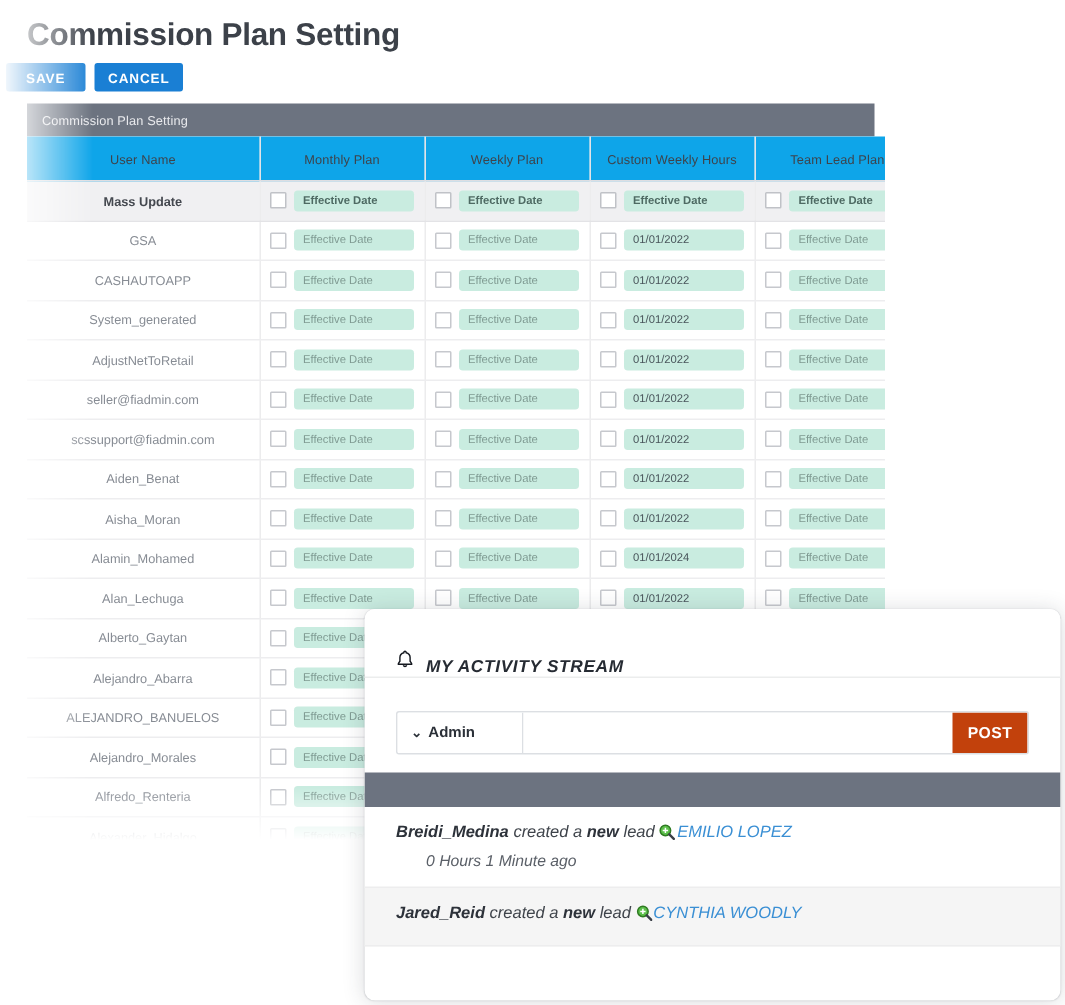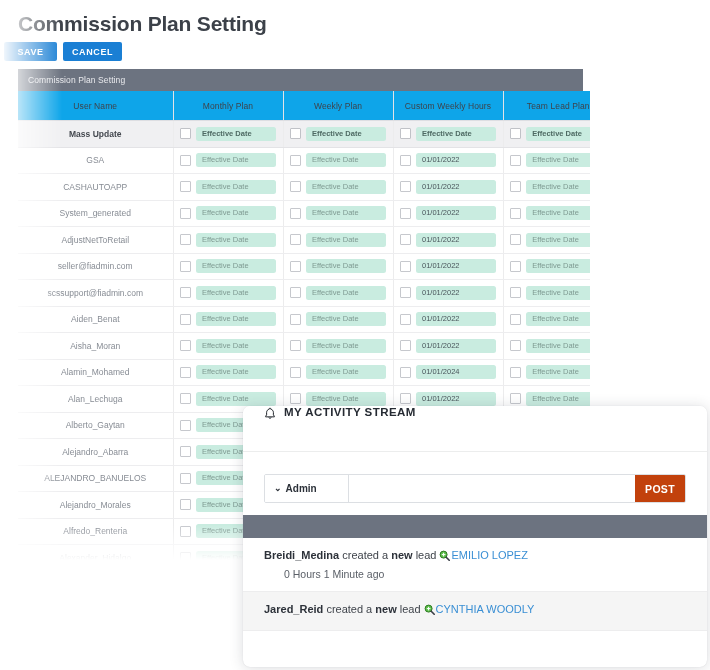--- a/index.html
+++ b/index.html
@@ -128,23 +128,24 @@
 
   
   #panel{
     position:absolute;left:243px;top:406px;width:464px;height:261px;
     background:#ffffff;
     border-radius:7px;
     box-shadow:0 1px 14px rgba(40,45,60,0.17), 0 0 1px rgba(40,45,60,0.18);
     overflow:hidden;
   }
   .panel-head{
-    height:45px;display:flex;align-items:flex-start;gap:8px;
+    height:45px;display:flex;align-items:flex-end;gap:8px;
     padding:0 21px;border-bottom:1px solid #eceded;
     background:#fff;
+    font-style:italic;
   }
   .panel-head-title{
     font-size:11.5px;font-weight:bold;color:#262b33;letter-spacing:0.45px;
   }
   .bell{display:block;}
 
   .composer{
     margin:22px 21px 0 21px;height:27px;display:flex;
     border:1px solid #dcdfe3;border-radius:2px;background:#fff;
     overflow:hidden;
@@ -167,20 +168,21 @@
     font-size:10.5px;font-weight:bold;letter-spacing:0.3px;cursor:pointer;
     border:none;font-family:"Liberation Sans", sans-serif;
   }
 
   .feed{margin-top:12px;}
   .feed-bar{height:23px;background:#6c7380;}
   .feed-item{
     padding:10px 21px 11px 21px;
     border-bottom:1px solid #ededee;
     background:#ffffff;
+    font-style:italic;
   }
   .feed-item.alt{background:#f5f5f5;}
   .feed-line{font-size:11px;color:#3f444b;line-height:1.35;}
   .feed-line b{font-weight:bold;color:#2d323a;}
   .lead-link{color:#3a8fd4;text-decoration:none;cursor:pointer;}
   .mag{display:inline-block;vertical-align:-2px;margin:0 1px 0 3px;}
   .feed-time{font-size:10.5px;color:#5b6068;margin-top:3px;padding-left:20px;}
 </style>
 </head>
 <body>

